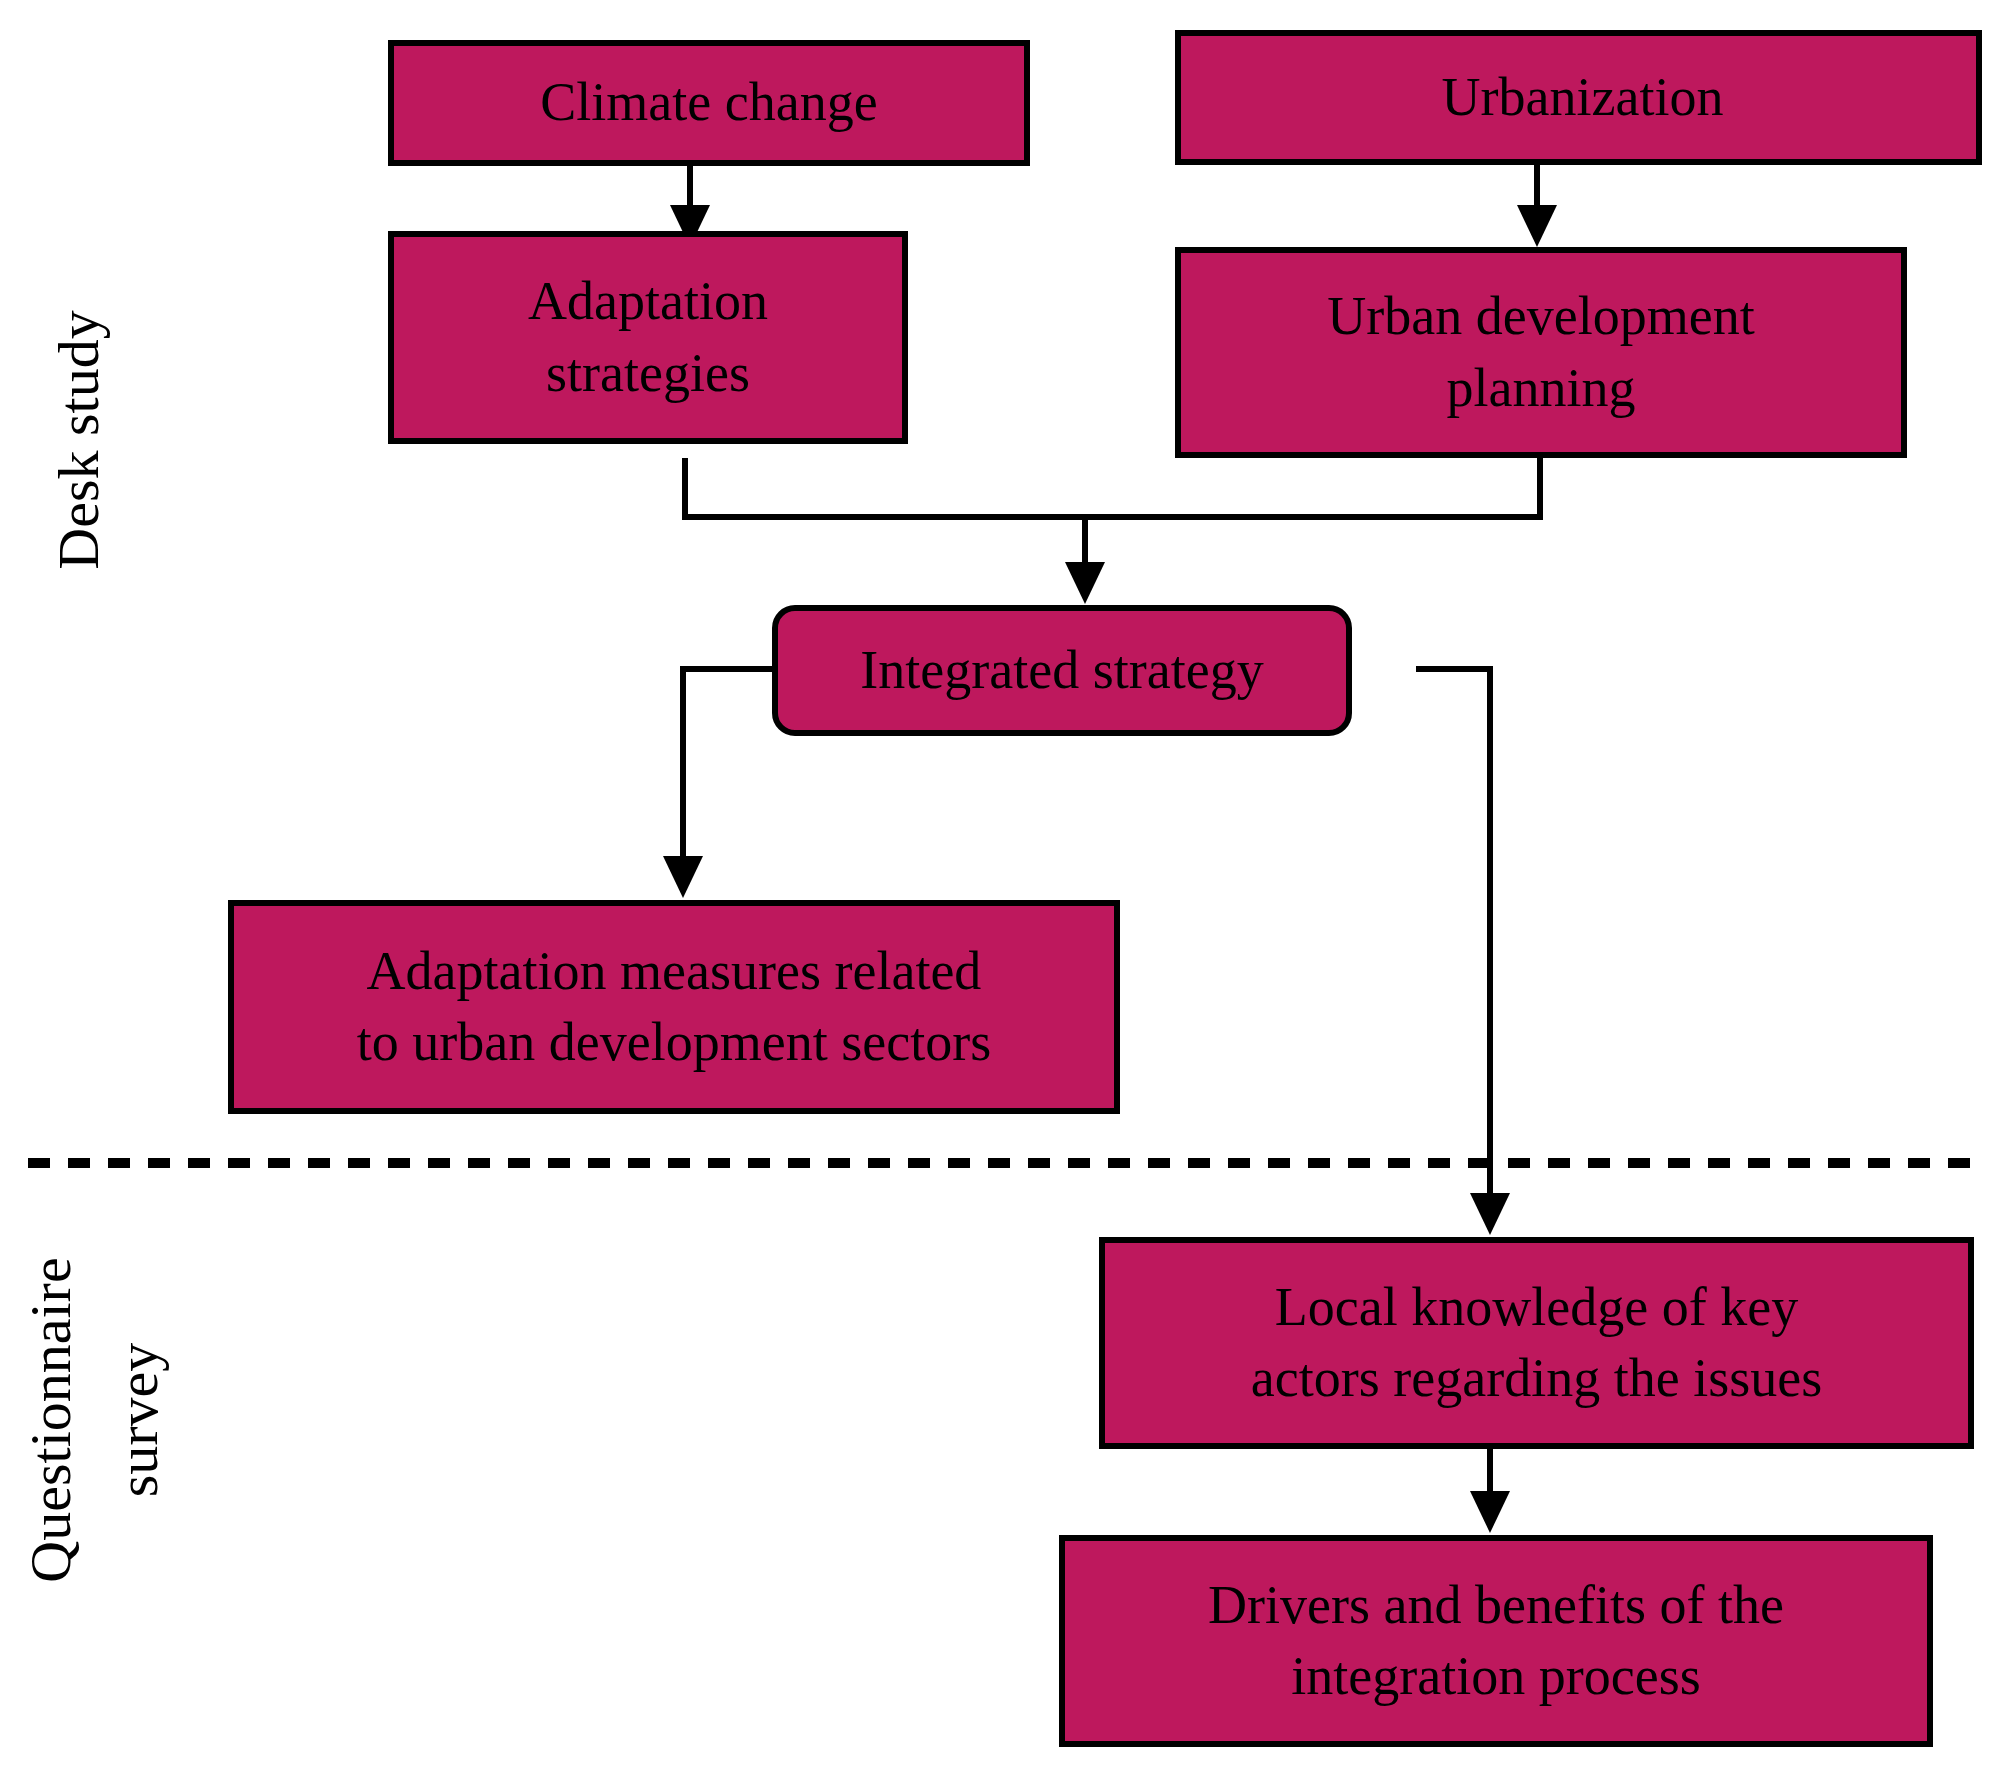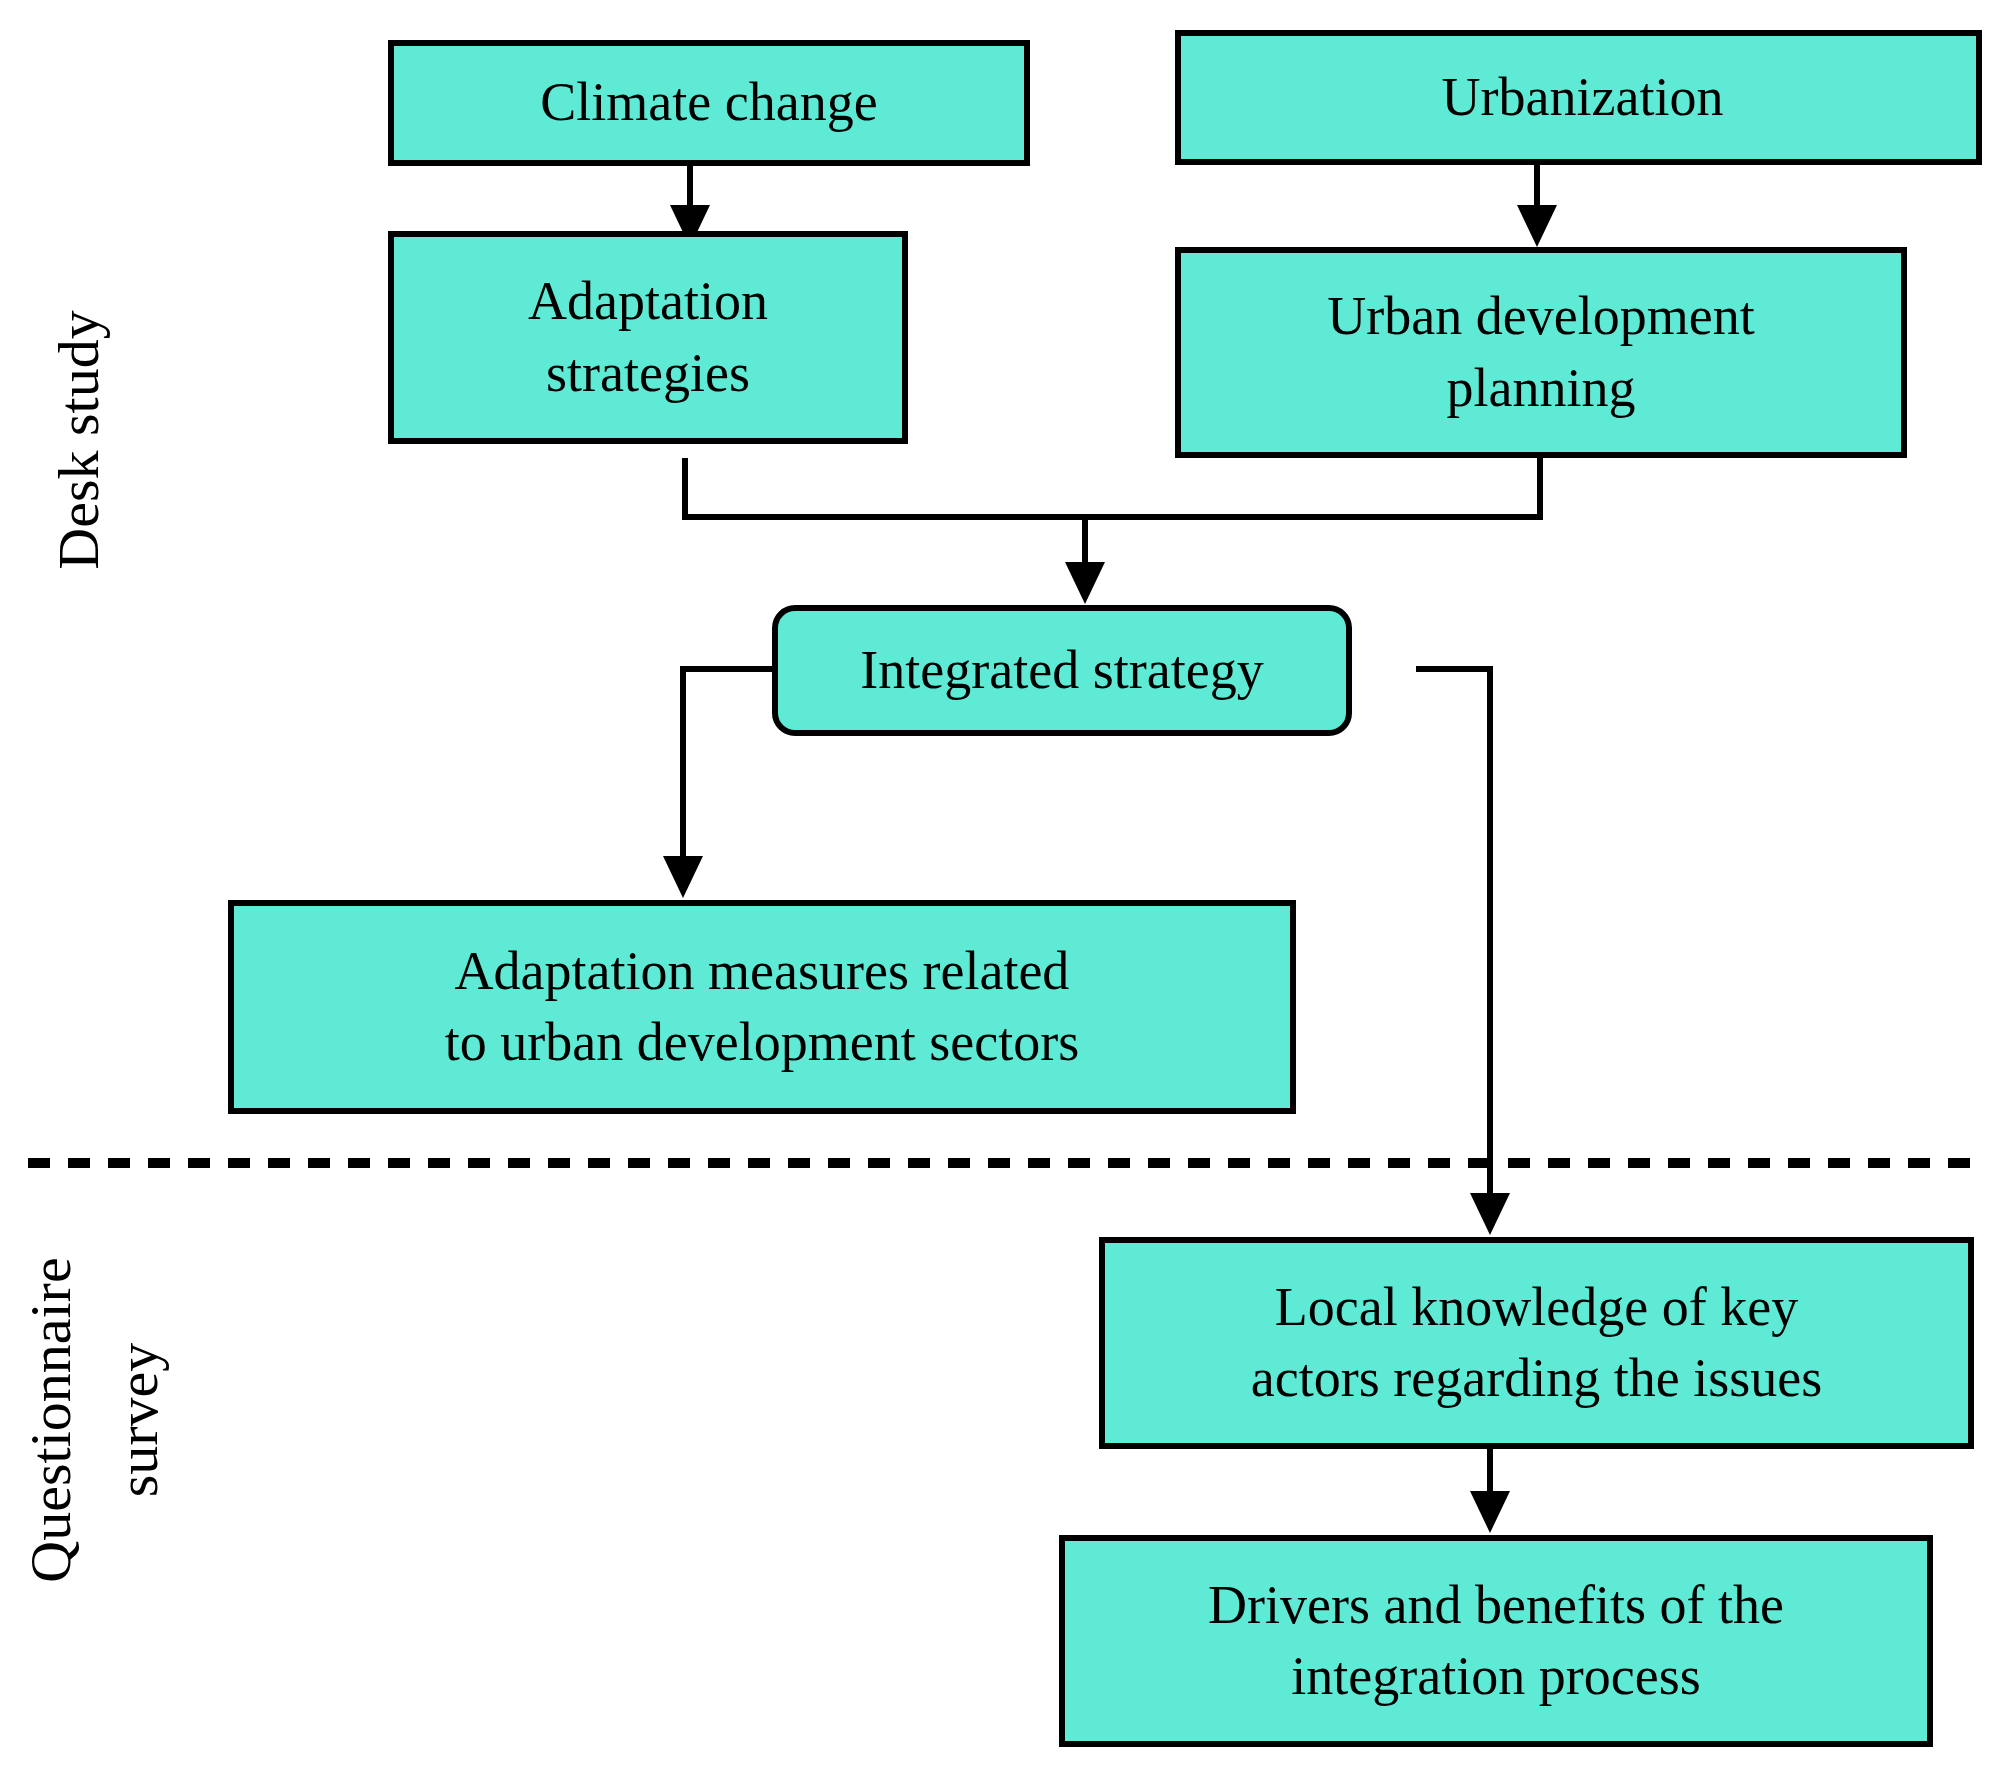--- a/index.html
+++ b/index.html
@@ -13,21 +13,21 @@
     height: 1780px;
     background: #ffffff;
     font-family: "Liberation Serif", "DejaVu Serif", serif;
     color: #000000;
     overflow: hidden;
   }
   .node {
     position: absolute;
     box-sizing: border-box;
     border: 6px solid #000000;
-    background: #5eead4;
+    background: #be185d;
     display: flex;
     align-items: center;
     justify-content: center;
     text-align: center;
     font-size: 54px;
     line-height: 1.32;
     white-space: pre-line;
     z-index: 2;
   }
   .line {
@@ -93,21 +93,21 @@
   <div class="node" style="left:1175px; top:30px; width:807px; height:135px;padding-left:8px;">Urbanization</div>
 
   <div class="node" style="left:388px; top:231px; width:520px; height:213px;">Adaptation
 strategies</div>
 
   <div class="node" style="left:1175px; top:247px; width:732px; height:211px;">Urban development
 planning</div>
 
   <div class="node" style="left:772px; top:605px; width:580px; height:131px;border-radius:23px;">Integrated strategy</div>
 
-  <div class="node" style="left:228px; top:900px; width:1068px; height:214px;">Adaptation measures related
+  <div class="node" style="left:228px; top:900px; width:892px; height:214px;">Adaptation measures related
 to urban development sectors</div>
 
   <div class="node" style="left:1059px; top:1237px; width:875px; height:212px;margin-left:40px;">Local knowledge of key
 actors regarding the issues</div>
 
   <div class="node" style="left:1059px; top:1535px; width:874px; height:212px;">Drivers and benefits of the
 integration process</div>
 
   <div class="line" style="left:687px; top:165px; width:6px; height:42px;"></div>
   <div class="arrowhead" style="left:670px; top:205px;"></div>

